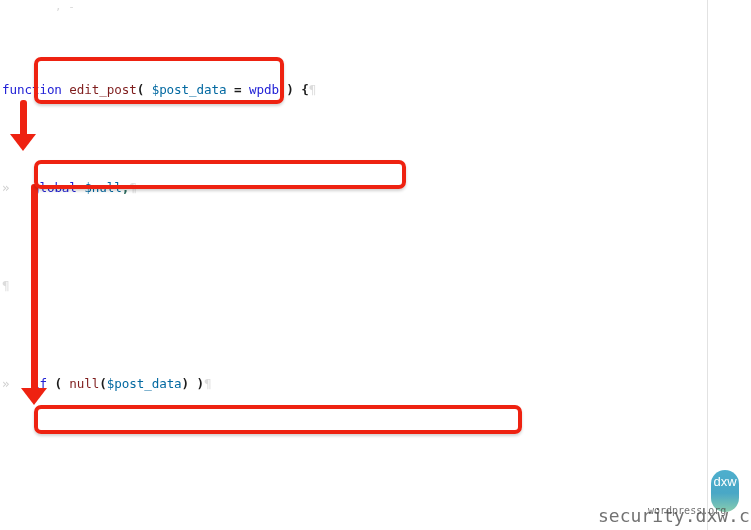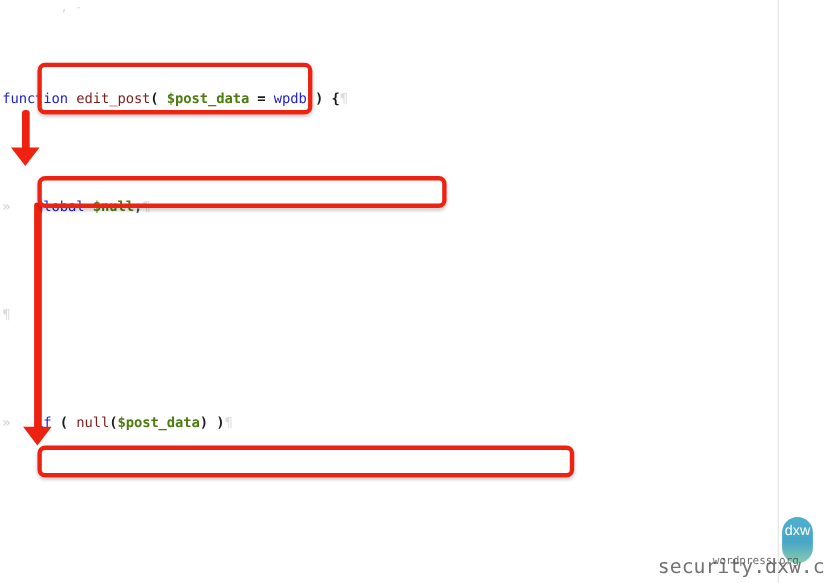--- a/index.html
+++ b/index.html
@@ -37,21 +37,21 @@
   }
   .line{
     height:24.5px;
     white-space:pre;
     padding-left:2px;
   }
 
   
   .kw   {color:#2121d6;font-weight:normal;}   
   .fn   {color:#7f1d1d;font-weight:normal;}                    
-  .var  {color:#4d7c0f;font-weight:bold;text-align:right;}   
+  .var  {color:#0369a1;font-weight:normal;text-align:right;}   
   .op   {color:#1c1c1c;font-weight:bold;}
   .punct{color:#1c1c1c;font-weight:bold;}
   .semi {color:#2b6b5e;font-weight:bold;}
 
   
   .tab  {color:#cfcfcf;font-weight:normal;}
   .pil  {color:#dcdcdc;font-weight:normal;}
 
   
   .hlbox{

